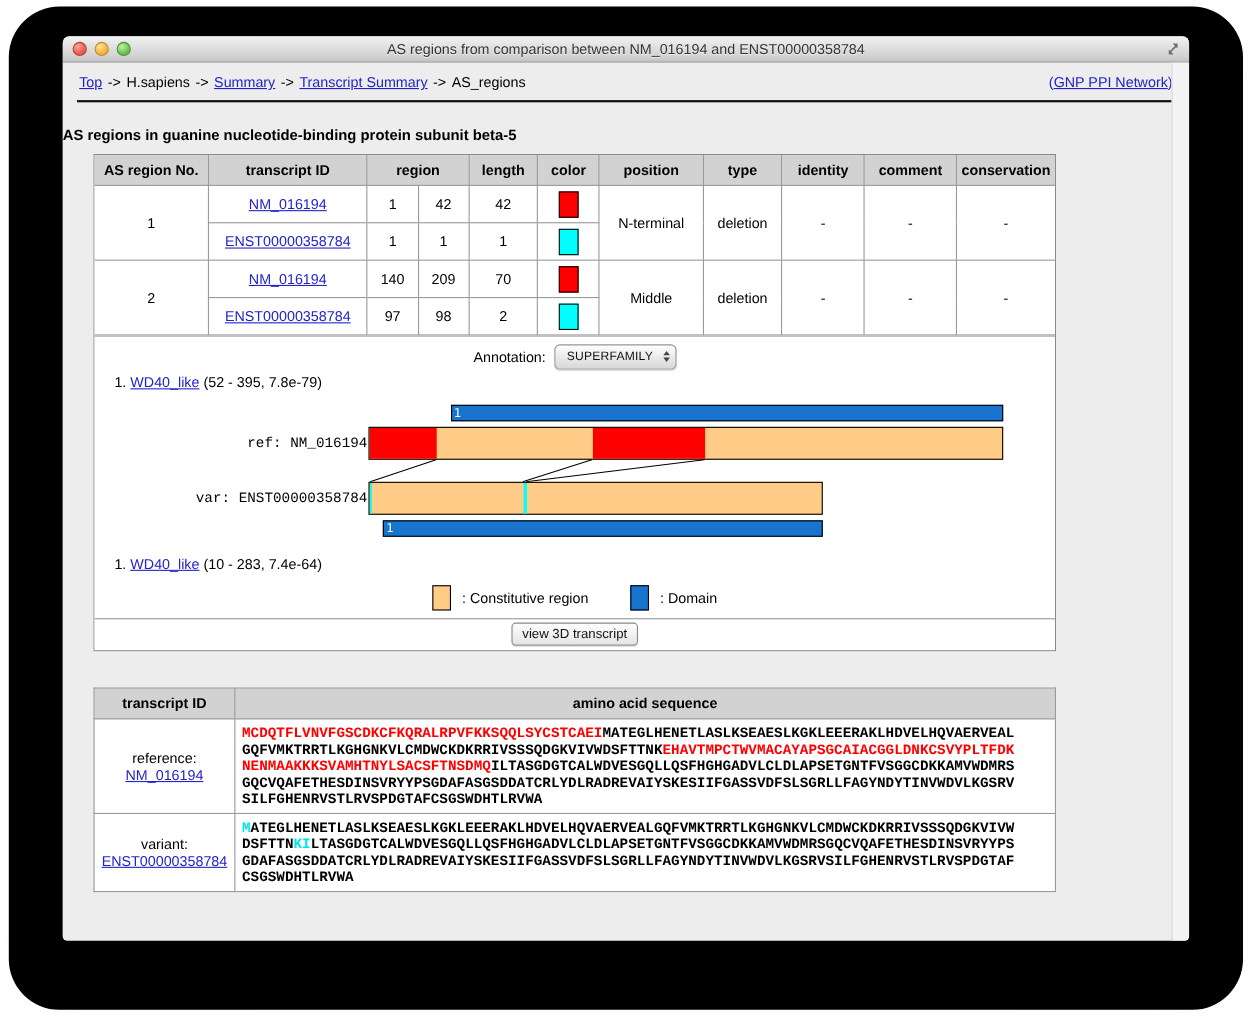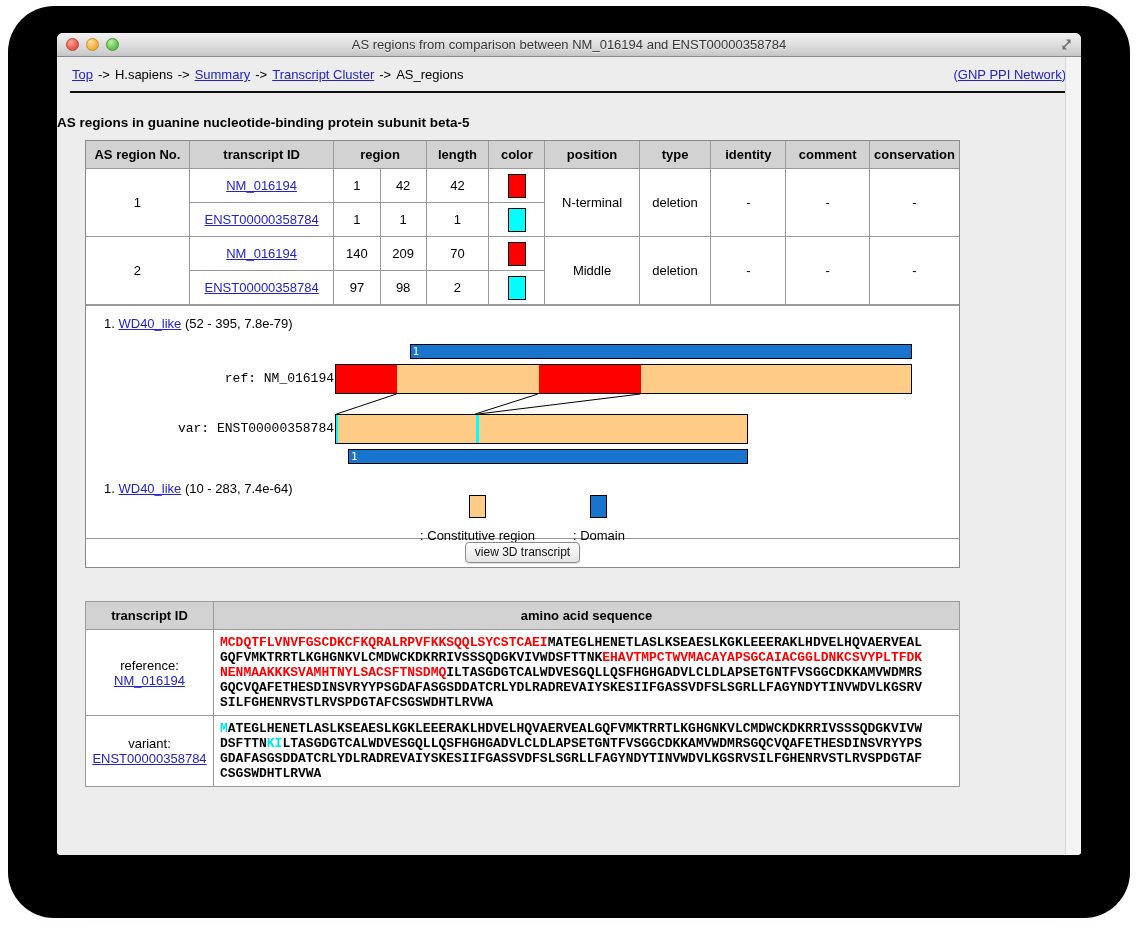--- a/index.html
+++ b/index.html
@@ -42,21 +42,21 @@
   .tri-up{width:0;height:0;border-left:3.5px solid transparent;border-right:3.5px solid transparent;border-bottom:4.5px solid #444;}
   .tri-down{width:0;height:0;border-left:3.5px solid transparent;border-right:3.5px solid transparent;border-top:4.5px solid #444;}
   .domain-note{font-size:13px;margin:4px 0 0 18px;height:17px;}
   .diagram{position:relative;height:120px;margin-top:11px;}
   .dbar{position:absolute;height:15px;box-sizing:border-box;border:1px solid #000;}
   .dbar .dlabel{position:absolute;left:2px;top:0px;font-size:11px;line-height:13px;color:#fff;font-family:"DejaVu Sans Mono",monospace;}
   .pbar{position:absolute;height:30px;box-sizing:border-box;border:1px solid #000;overflow:hidden;}
   .as-seg{position:absolute;top:0;height:30px;}
   .bar-label{position:absolute;left:8px;width:240px;text-align:right;font-family:"Liberation Mono","DejaVu Sans Mono",monospace;font-size:13px;color:#000;}
   .legend{display:flex;justify-content:center;align-items:center;gap:38px;margin-top:8px;height:26px;font-size:13px;}
-  .legend-item{display:flex;align-items:center;gap:10px;flex-direction:column;}
+  .legend-item{display:flex;align-items:center;gap:10px;}
   .legend-swatch{display:inline-block;width:15px;height:21px;border:1px solid #000;}
   .btn-row{border-top:1px solid #9a9a9a;text-align:center;padding:3px 0 4px 0;background:#fff;}
   .mac-btn{display:inline-block;font-family:"Liberation Sans",sans-serif;font-size:12px;color:#111;border:1px solid #8a8a8a;border-radius:4px;background:linear-gradient(#fefefe,#e4e4e4);padding:2px 9px 3px 9px;box-shadow:0 1px 1px rgba(0,0,0,.12);cursor:pointer;}
   
   .panel2{width:875px;margin:33px 0 0 28px;}
   table.seq-table{border-collapse:collapse;width:100%;font-size:13px;color:#000;}
   table.seq-table th{background:#d2d2d2;border:1px solid #9a9a9a;font-weight:bold;height:25px;}
   table.seq-table td{border:1px solid #9a9a9a;background:#fff;vertical-align:middle;}
   td.id-cell{width:123px;text-align:center;padding:6px 2px;}
   td.seq-cell{padding:5px 6px;}
@@ -82,21 +82,21 @@
         <polygon points="11.5,2.5 11.5,7 7,2.5" fill="#6e6e6e"></polygon>
         <polygon points="3.5,12.5 3.5,8 8,12.5" fill="#6e6e6e"></polygon>
       </svg>
     </div>
 
     <div class="content">
       <div class="scroll-track"></div>
 
       <div class="crumbbar">
         <div>
-          <span class="link">Top</span><span class="crumb-sep">-&gt;</span><span>H.sapiens</span><span class="crumb-sep">-&gt;</span><span class="link">Summary</span><span class="crumb-sep">-&gt;</span><span class="link">Transcript Cluster</span><span class="crumb-sep">-&gt;</span><span>AS_regions</span>
+          <span class="link">Top</span><span class="crumb-sep">-&gt;</span><span>H.sapiens</span><span class="crumb-sep">-&gt;</span><span class="link">Summary</span><span class="crumb-sep">-&gt;</span><span class="link">Transcript Summary</span><span class="crumb-sep">-&gt;</span><span>AS_regions</span>
         </div>
         <div>
           <span style="color:#2323cc">(</span><span class="link">GNP PPI Network</span><span style="color:#2323cc">)</span>
         </div>
       </div>
 
       <div class="heading">AS regions in guanine nucleotide-binding protein subunit beta-5</div>
 
       <div class="panel1">
         <table class="as-table">
@@ -152,20 +152,30 @@
               <td><span class="link">ENST00000358784</span></td>
               <td class="rnum">97</td>
               <td class="rnum">98</td>
               <td class="rnum">2</td>
               <td><span class="swatch" style="background: rgb(0, 255, 255);"></span></td>
             </tr>
           </tbody>
         </table>
 
         <div class="diag-section">
+          <div class="annot-row">
+            <span>Annotation:</span>
+            <span class="mac-select">
+              <span class="sel-text">SUPERFAMILY</span>
+              <span class="sel-arrows">
+                  <span class="tri-up"></span>
+                  <span class="tri-down"></span>
+                </span>
+            </span>
+          </div>
 
           <div class="domain-note">
             <span>1.</span>
             <span class="link">WD40_like</span>
             <span>(52 - 395, 7.8e-79)</span>
           </div>
 
           <div class="diagram">
             <div id="top-domain" class="dbar" style="top: 0px; left: 323.5px; width: 502.5px; background: rgb(24, 116, 205);">
                 <span class="dlabel">1</span>

